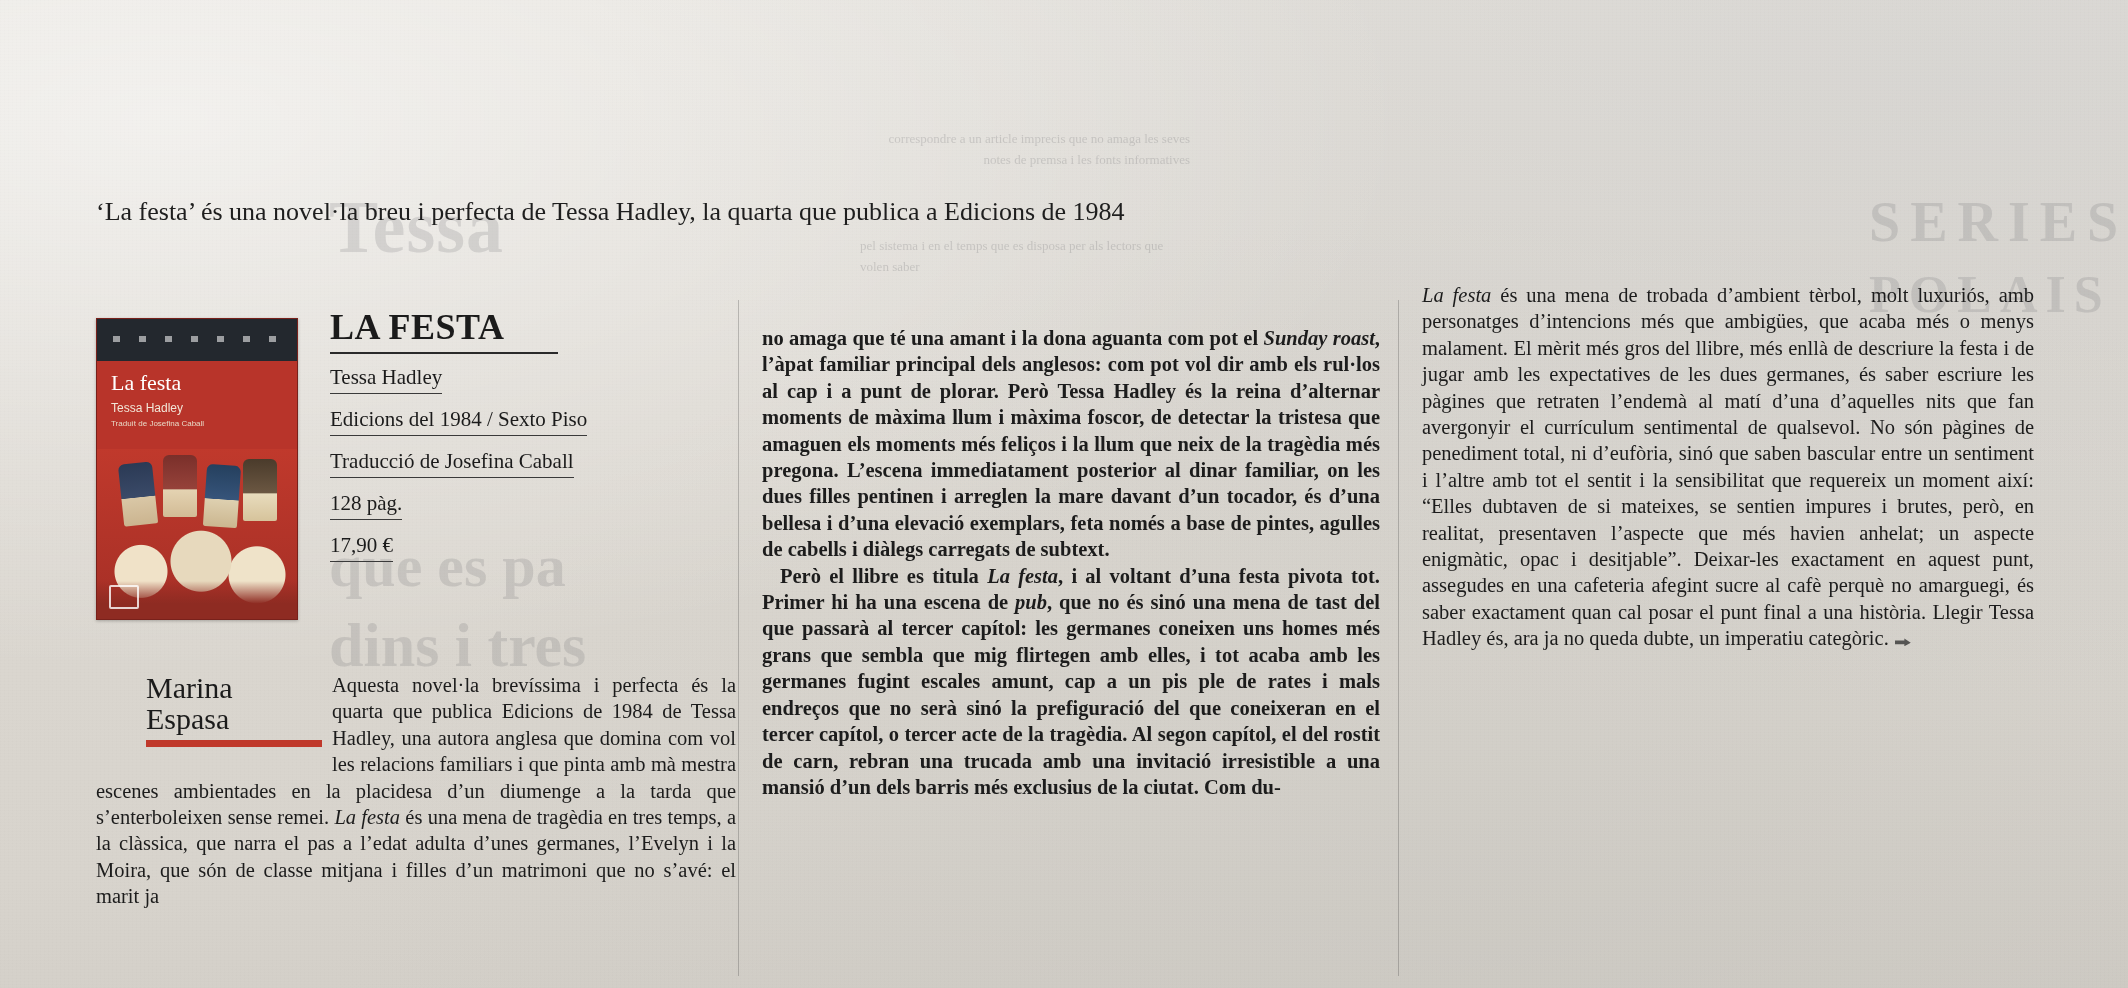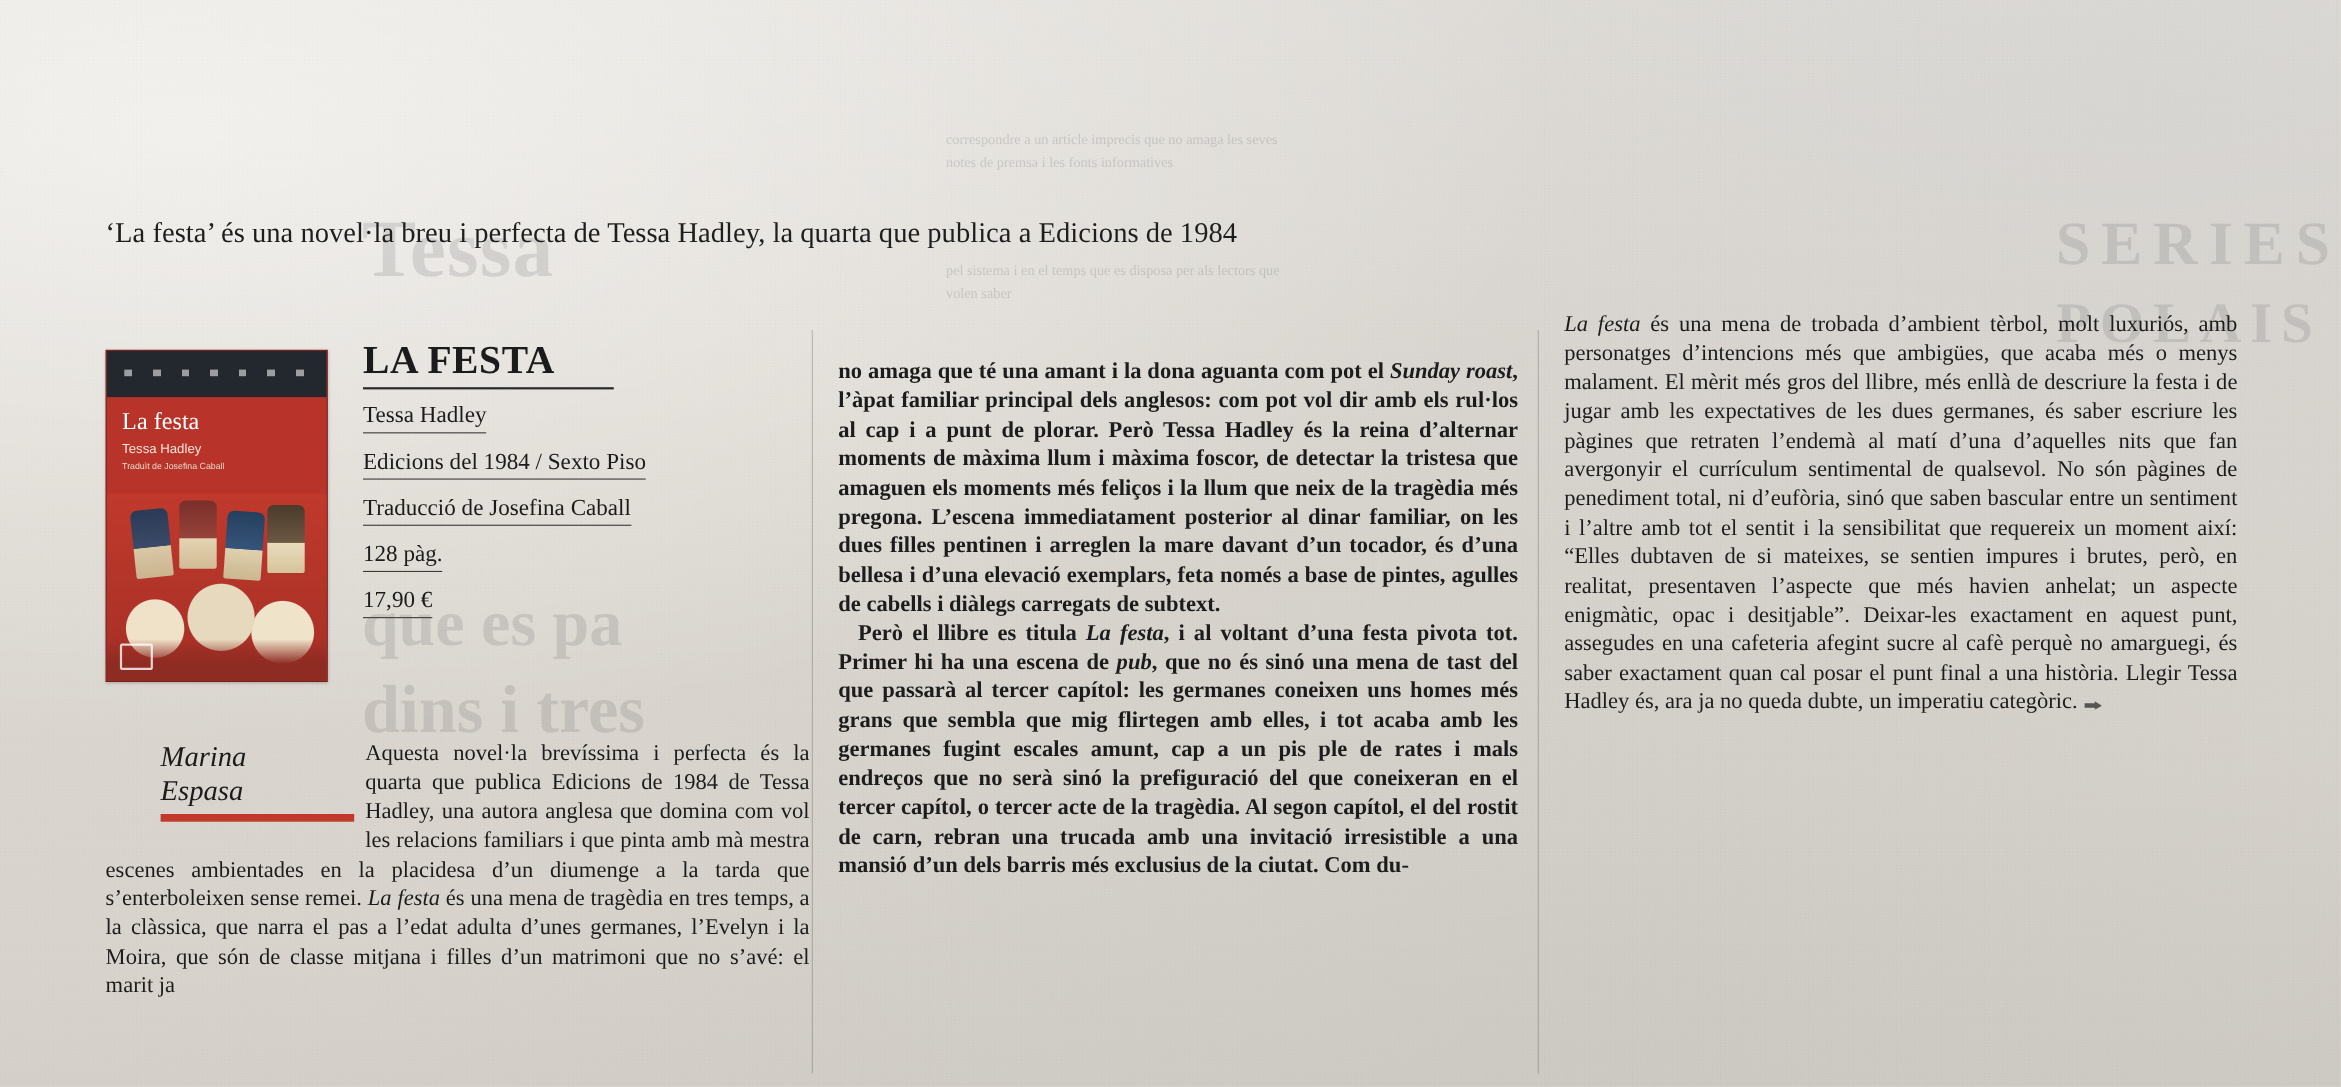--- a/index.html
+++ b/index.html
@@ -54,21 +54,21 @@
   .st-5 { top: 265px; left: 1840px; font-size: 52px; letter-spacing: 8px; }
   .st-small {
     position: absolute;
     color: rgba(95,95,100,0.22);
     font-size: 13px;
     line-height: 21px;
     font-family: "Liberation Serif", serif;
     pointer-events: none;
     user-select: none;
   }
-  .sts-1 { top: 116px; left: 860px; width: 330px; }
+  .sts-1 { top: 128px; left: 860px; width: 330px; text-align: right; }
   .sts-2 { top: 235px; left: 860px; width: 330px; }
 
   .content {
     position: absolute;
     inset: 0;
   }
 
   
   .headline {
     position: absolute;
@@ -213,25 +213,24 @@
   }
 
   
   .byline {
     position: absolute;
     top: 672px;
     left: 146px;
     width: 190px;
   }
   .byline .by-name {
-    font-size: 26px;
+    font-size: 30px;
     line-height: 31px;
     color: #1b1b1b;
     display: block;
-    font-style: italic;
   }
   .byline .by-rule {
     display: block;
     margin-top: 6px;
     width: 176px;
     height: 7px;
     background: #c0392b;
   }
 
   

